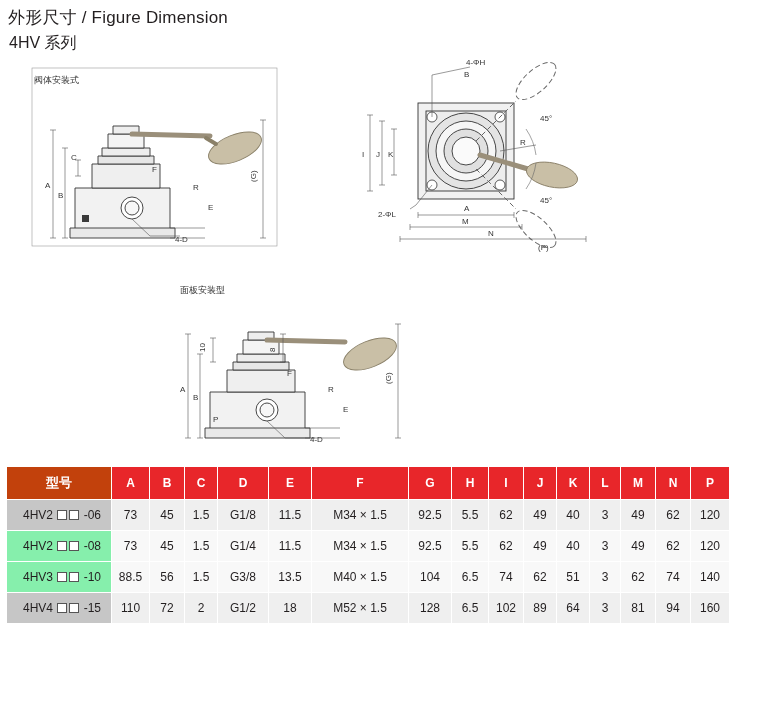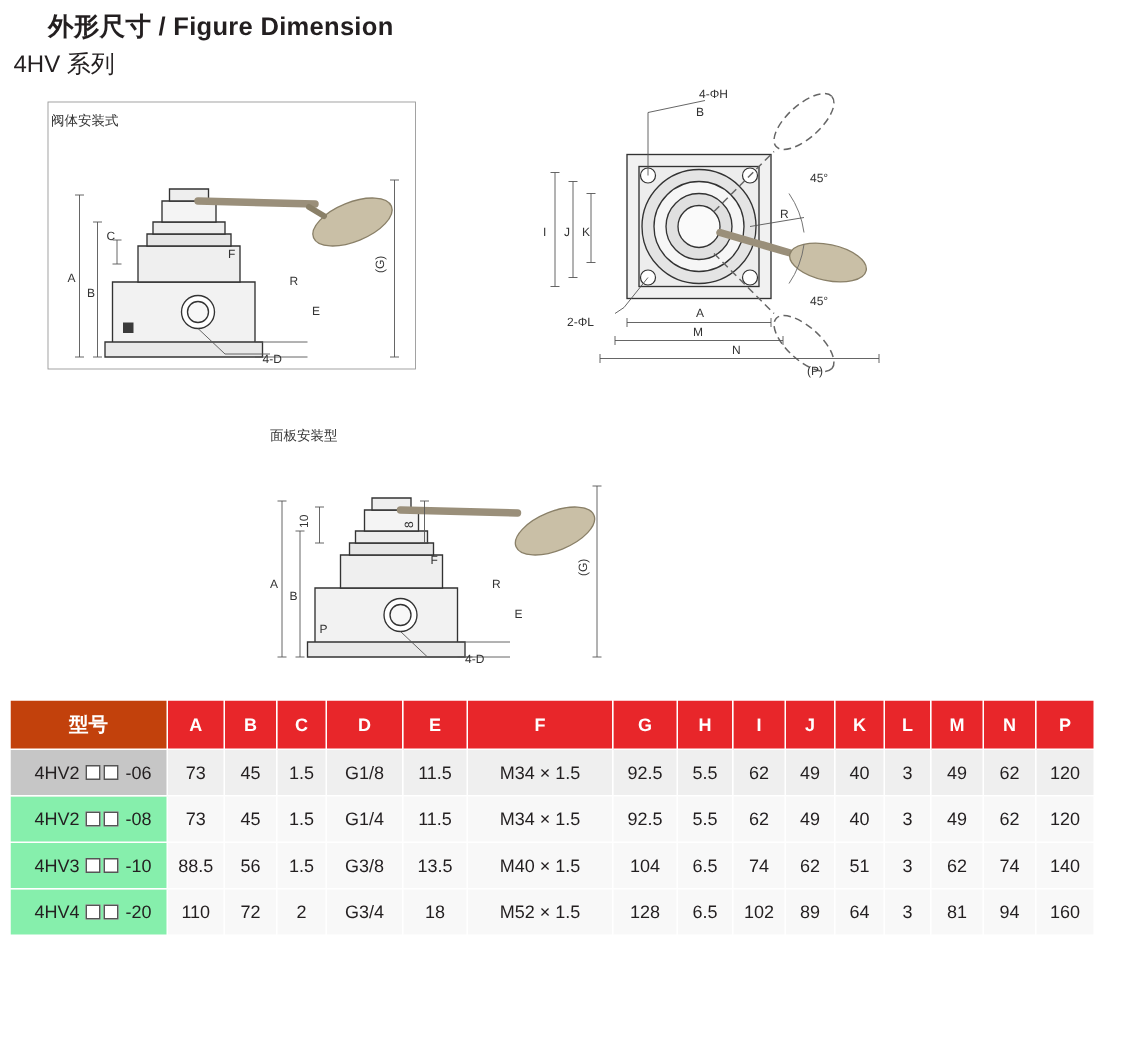--- a/index.html
+++ b/index.html
@@ -6,21 +6,21 @@
   body{
     width:760px;height:708px;
     background:#ffffff;
     font-family:"Liberation Sans", sans-serif;
     color:#231f20;
     position:relative;
     overflow:hidden;
   }
   .title{
     position:absolute;left:8px;top:6px;
-    font-size:17px;font-weight:bold;letter-spacing:0.2px;margin-left:24px;
+    font-size:17px;font-weight:normal;letter-spacing:0.2px;
   }
   .subtitle{
     position:absolute;left:9px;top:33px;
     font-size:16px;
   }
   .caption{
     position:absolute;font-size:9px;color:#333;
   }
   svg.figure{position:absolute;}
 
@@ -333,26 +333,26 @@
         <td>104</td>
         <td>6.5</td>
         <td>74</td>
         <td>62</td>
         <td>51</td>
         <td>3</td>
         <td>62</td>
         <td>74</td>
         <td>140</td>
       </tr>
-      <tr class="even">
-        <td class="model">4HV4 <span class="sq"></span><span class="sq"></span> -20</td>
+      <tr class="odd">
+        <td class="model">4HV4 <span class="sq"></span><span class="sq"></span> -15</td>
         <td>110</td>
         <td>72</td>
         <td>2</td>
-        <td>G3/4</td>
+        <td>G1/2</td>
         <td>18</td>
         <td>M52 × 1.5</td>
         <td>128</td>
         <td>6.5</td>
         <td>102</td>
         <td>89</td>
         <td>64</td>
         <td>3</td>
         <td>81</td>
         <td>94</td>

